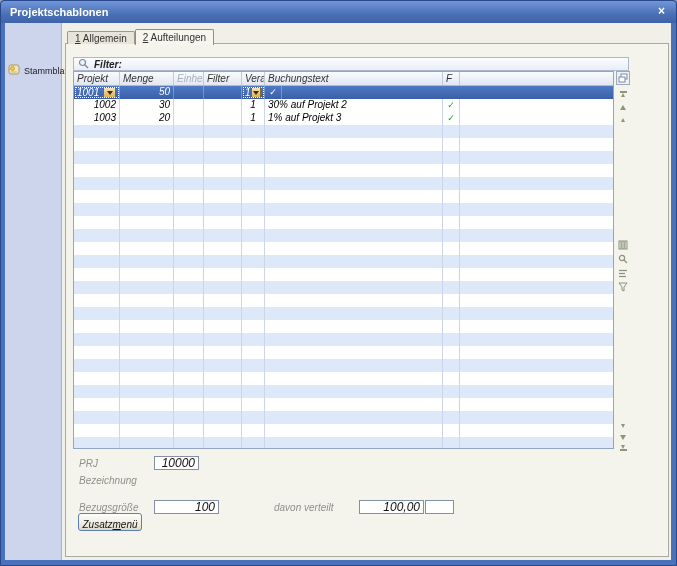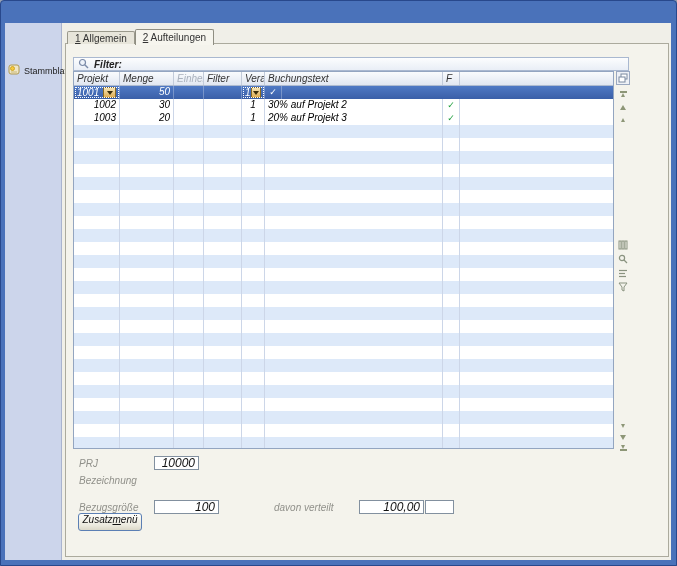--- a/index.html
+++ b/index.html
@@ -86,27 +86,31 @@
               align-items:center; justify-content:center; }
 
   .form-label { position:absolute; font-size:10px; color:#90908a; }
   .field { position:absolute; height:14px; background:#fff; border:1px solid #82909f;
            font-size:12px; line-height:12px; padding:0 3px; color:#111; overflow:hidden; white-space:nowrap; }
   .field.num { text-align:right; }
 
   .xp-button { position:absolute; left:12px; top:469px; width:64px; height:18px;
                background:linear-gradient(#fdfdfa,#eceadf 70%,#dbd8c8);
                border:1px solid #5b7fb4; border-radius:3px; font-size:10px;
-               display:flex; align-items:flex-start; justify-content:center; color:#111; cursor:default; }
+               display:flex; align-items:flex-end; justify-content:center; color:#111; cursor:default; }
   .accel { text-decoration:underline; }
 </style>
 </head>
 <body>
 
 <div id="window">
+  <div class="titlebar">
+    <span>Projektschablonen</span>
+    <span class="close-x">×</span>
+  </div>
 
   <div class="body">
 
     <div class="sidebar">
       <div class="sidebar-item">
         <span>
           <svg width="13" height="13" viewBox="0 0 13 13">
             <rect x="1" y="2" width="10" height="9" rx="2" fill="#efe6c6" stroke="#b09a50" stroke-width="1"></rect>
             <circle cx="4.5" cy="5.5" r="2" fill="#f6c93f" stroke="#c79a10" stroke-width=".8"></circle>
             <rect x="3" y="8.5" width="6" height="1" fill="#c9b878"></rect>
@@ -178,21 +182,21 @@
                 <div class="gcell" style="width: 178px; text-align: left;">30% auf Projekt 2</div>
                 <div class="gcell check" style="width: 17px; text-align: center;">✓</div>
                 <div class="gcell fill"></div>
               </div>
               <div class="grow">
                 <div class="gcell" style="width: 46px; text-align: right;">1003</div>
                 <div class="gcell" style="width: 54px; text-align: right;">20</div>
                 <div class="gcell" style="width: 30px; text-align: left;"></div>
                 <div class="gcell" style="width: 38px; text-align: left;"></div>
                 <div class="gcell" style="width: 23px; text-align: center;">1</div>
-                <div class="gcell" style="width: 178px; text-align: left;">20% auf Projekt 3</div>
+                <div class="gcell" style="width: 178px; text-align: left;">1% auf Projekt 3</div>
                 <div class="gcell check" style="width: 17px; text-align: center;">✓</div>
                 <div class="gcell fill"></div>
               </div>
               <div class="grow alt">
                 <div class="gcell" style="width: 46px; text-align: right;"></div>
                 <div class="gcell" style="width: 54px; text-align: right;"></div>
                 <div class="gcell" style="width: 30px; text-align: left;"></div>
                 <div class="gcell" style="width: 38px; text-align: left;"></div>
                 <div class="gcell" style="width: 23px; text-align: center;"></div>
                 <div class="gcell" style="width: 178px; text-align: left;"></div>

